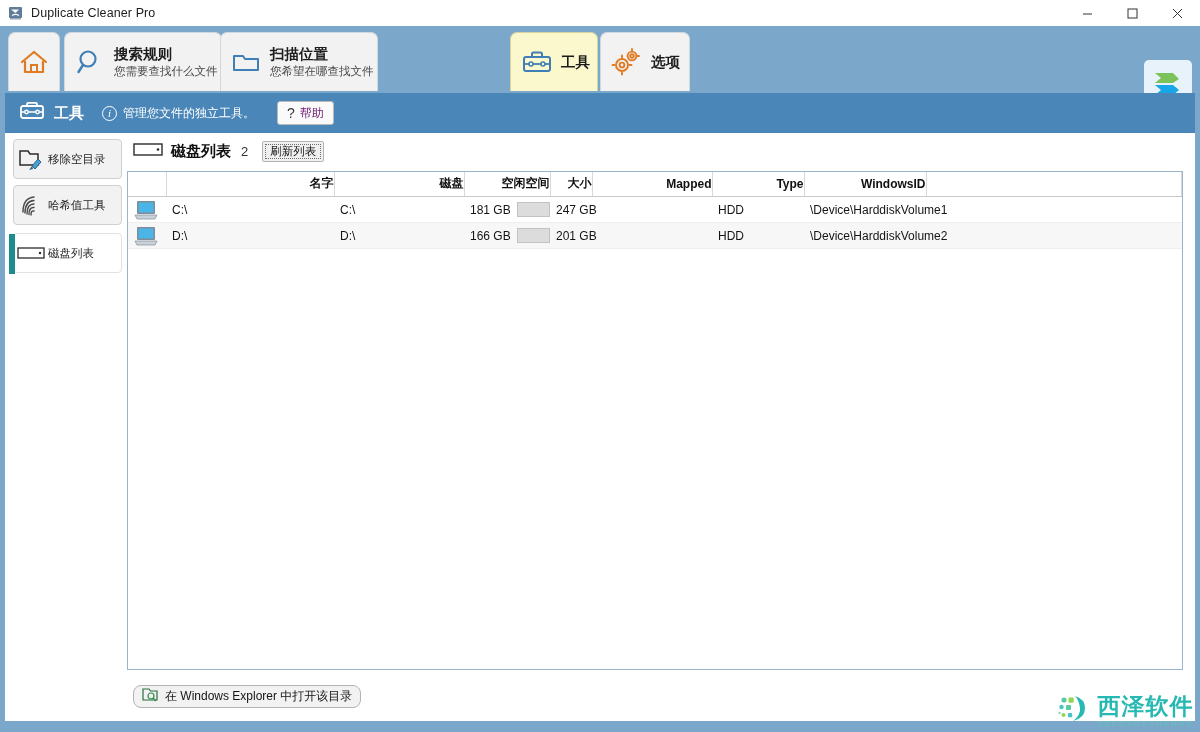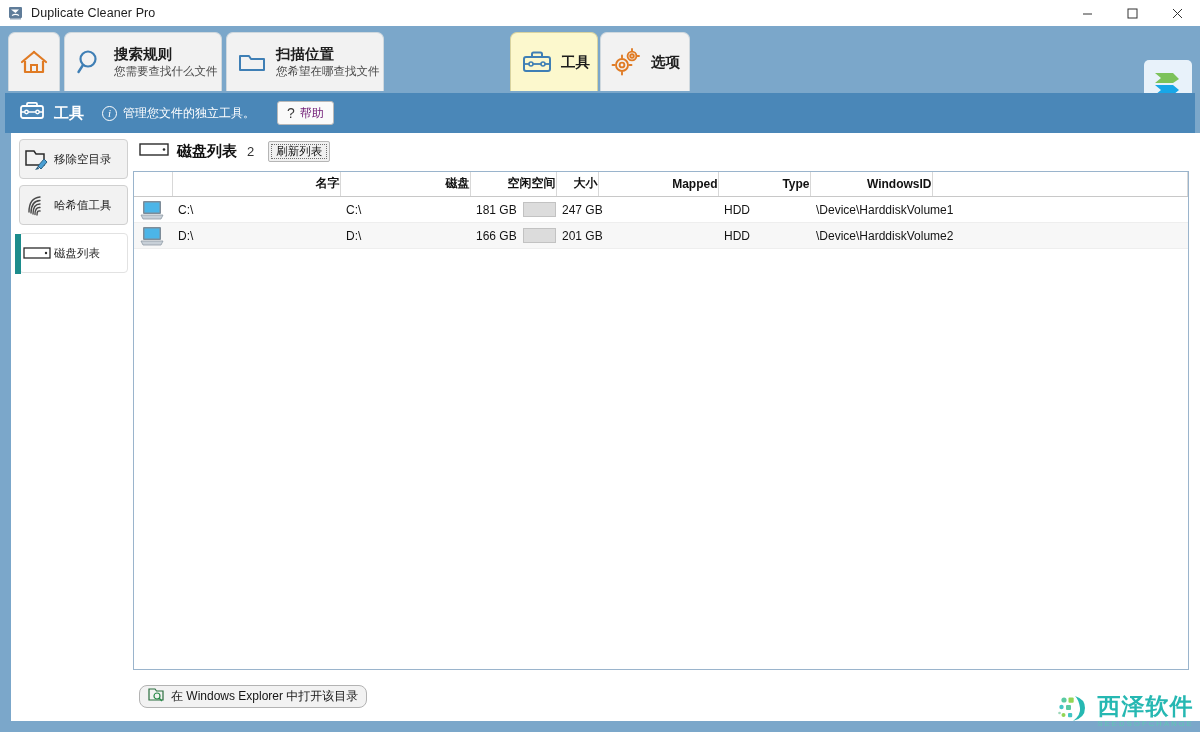--- a/index.html
+++ b/index.html
@@ -94,21 +94,21 @@
   .help-btn {
     margin-left: 22px; height: 24px; background: #fafafa;
     border: 1px solid #b9b9b9; border-radius: 3px;
     display: flex; align-items: center; padding: 0 9px; cursor: pointer;
   }
   .help-q { font-size: 14px; color: #3a3a3a; margin-right: 5px; }
   .help-lbl { font-size: 12px; color: #701a75; }
 
   
   .body-area {
-    position: absolute; left: 11px; top: 133px; width: 1190px; height: 588px;
+    position: absolute; left: 5px; top: 133px; width: 1190px; height: 588px;
     background: #ffffff;
   }
 
   
   .sidebar {
     position: absolute; left: 0; top: 0; width: 122px; height: 588px;
     background: #ffffff;
   }
   .side-item {
     position: relative; margin: 6px 5px 0 8px; height: 40px;
@@ -248,21 +248,21 @@
           <circle cx="13" cy="12" r="7.5" fill="none" stroke="#3f7fb5" stroke-width="2.2"></circle>
           <line x1="8" y1="18" x2="3.5" y2="25" stroke="#3f7fb5" stroke-width="2.4" stroke-linecap="round"></line>
         </svg>
       </span>
       <span class="tab-txt">
         <span class="tab-title">搜索规则</span>
         <span class="tab-sub">您需要查找什么文件</span>
       </span>
     </div>
 
-    <div class="tab" style="left:226px; width:158px;">
+    <div class="tab" style="left:220px; width:158px;">
       <span class="tab-ico">
         <svg width="30" height="30" viewBox="0 0 30 30">
           <path d="M3 9 H12 L14 12 H27 V23 H3 Z" fill="none" stroke="#3f7fb5" stroke-width="2" stroke-linejoin="round"></path>
         </svg>
       </span>
       <span class="tab-txt">
         <span class="tab-title">扫描位置</span>
         <span class="tab-sub">您希望在哪查找文件</span>
       </span>
     </div>

